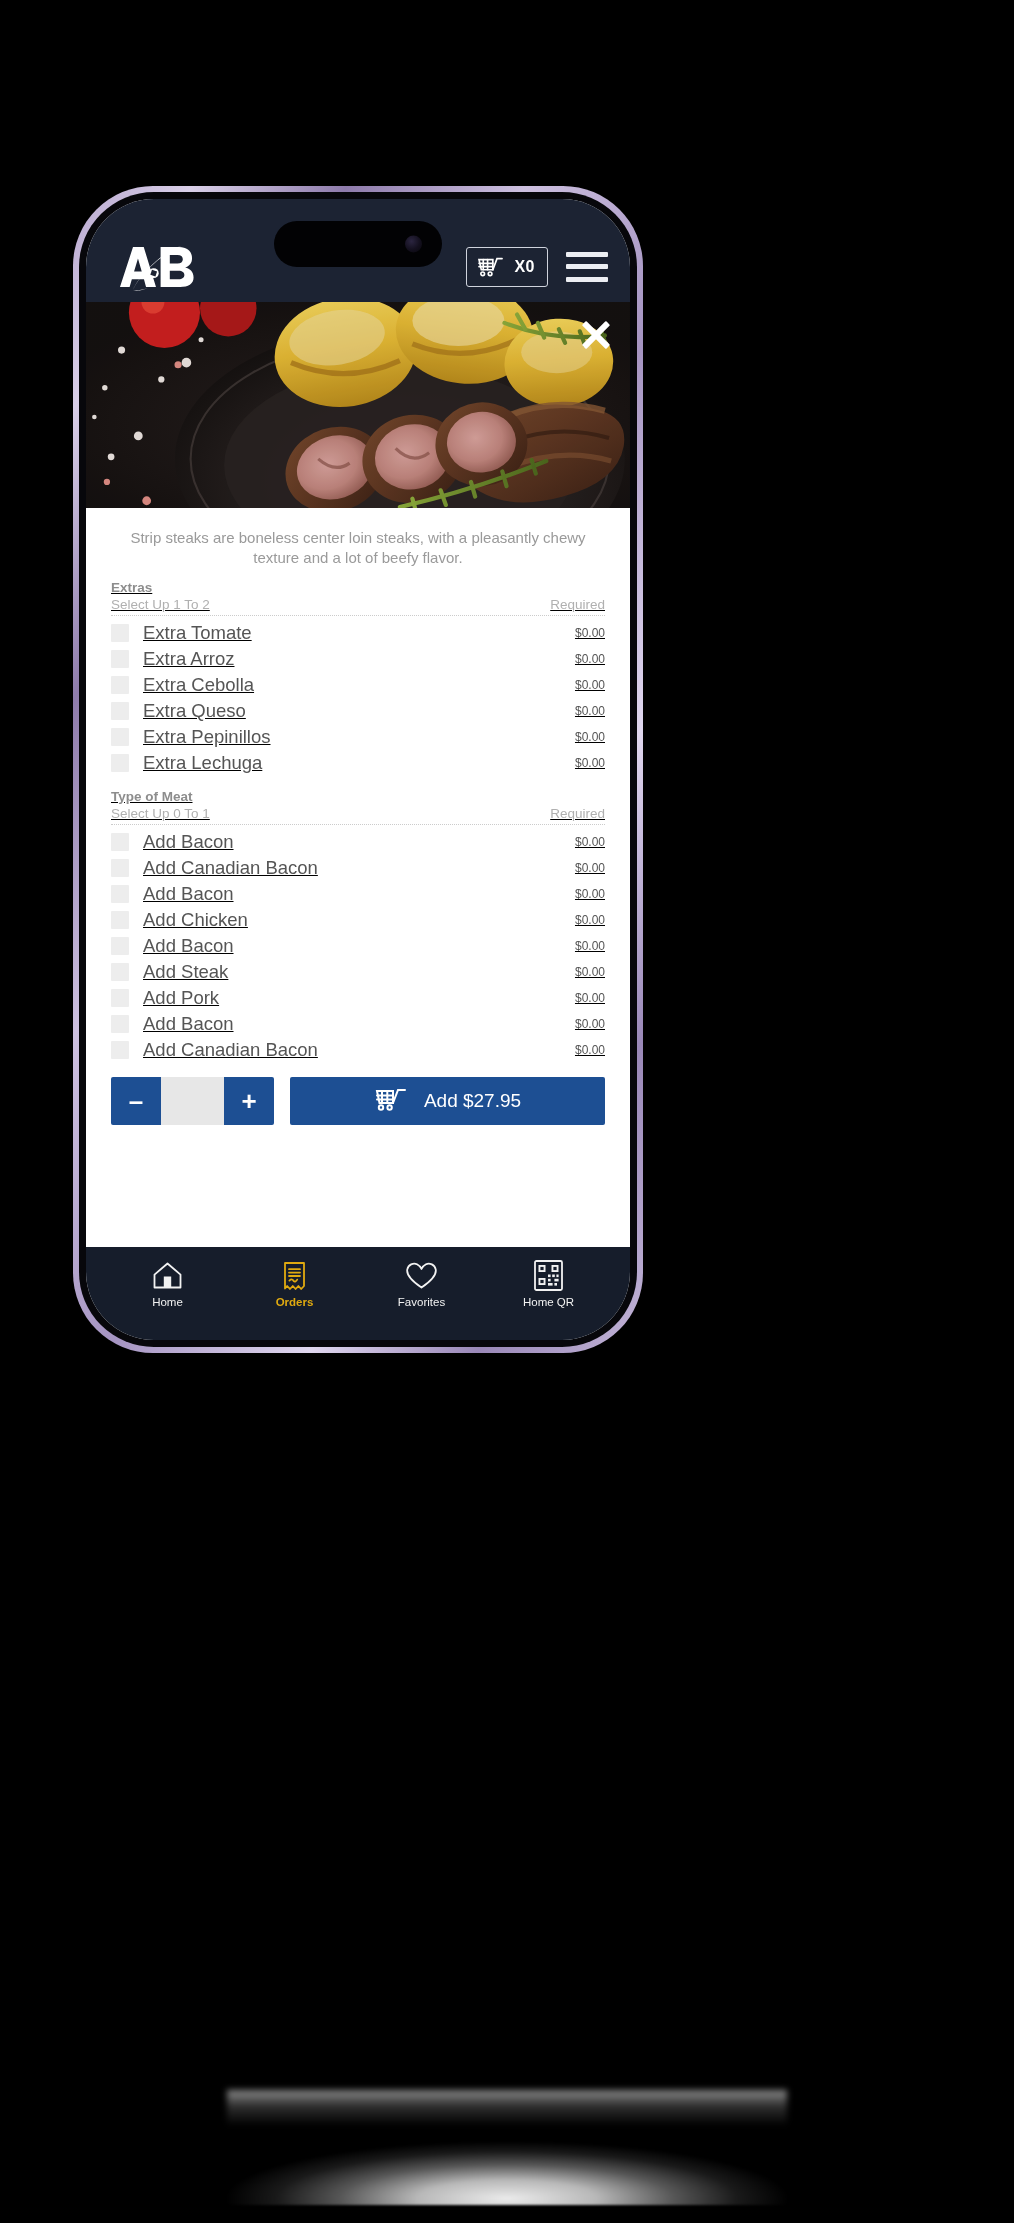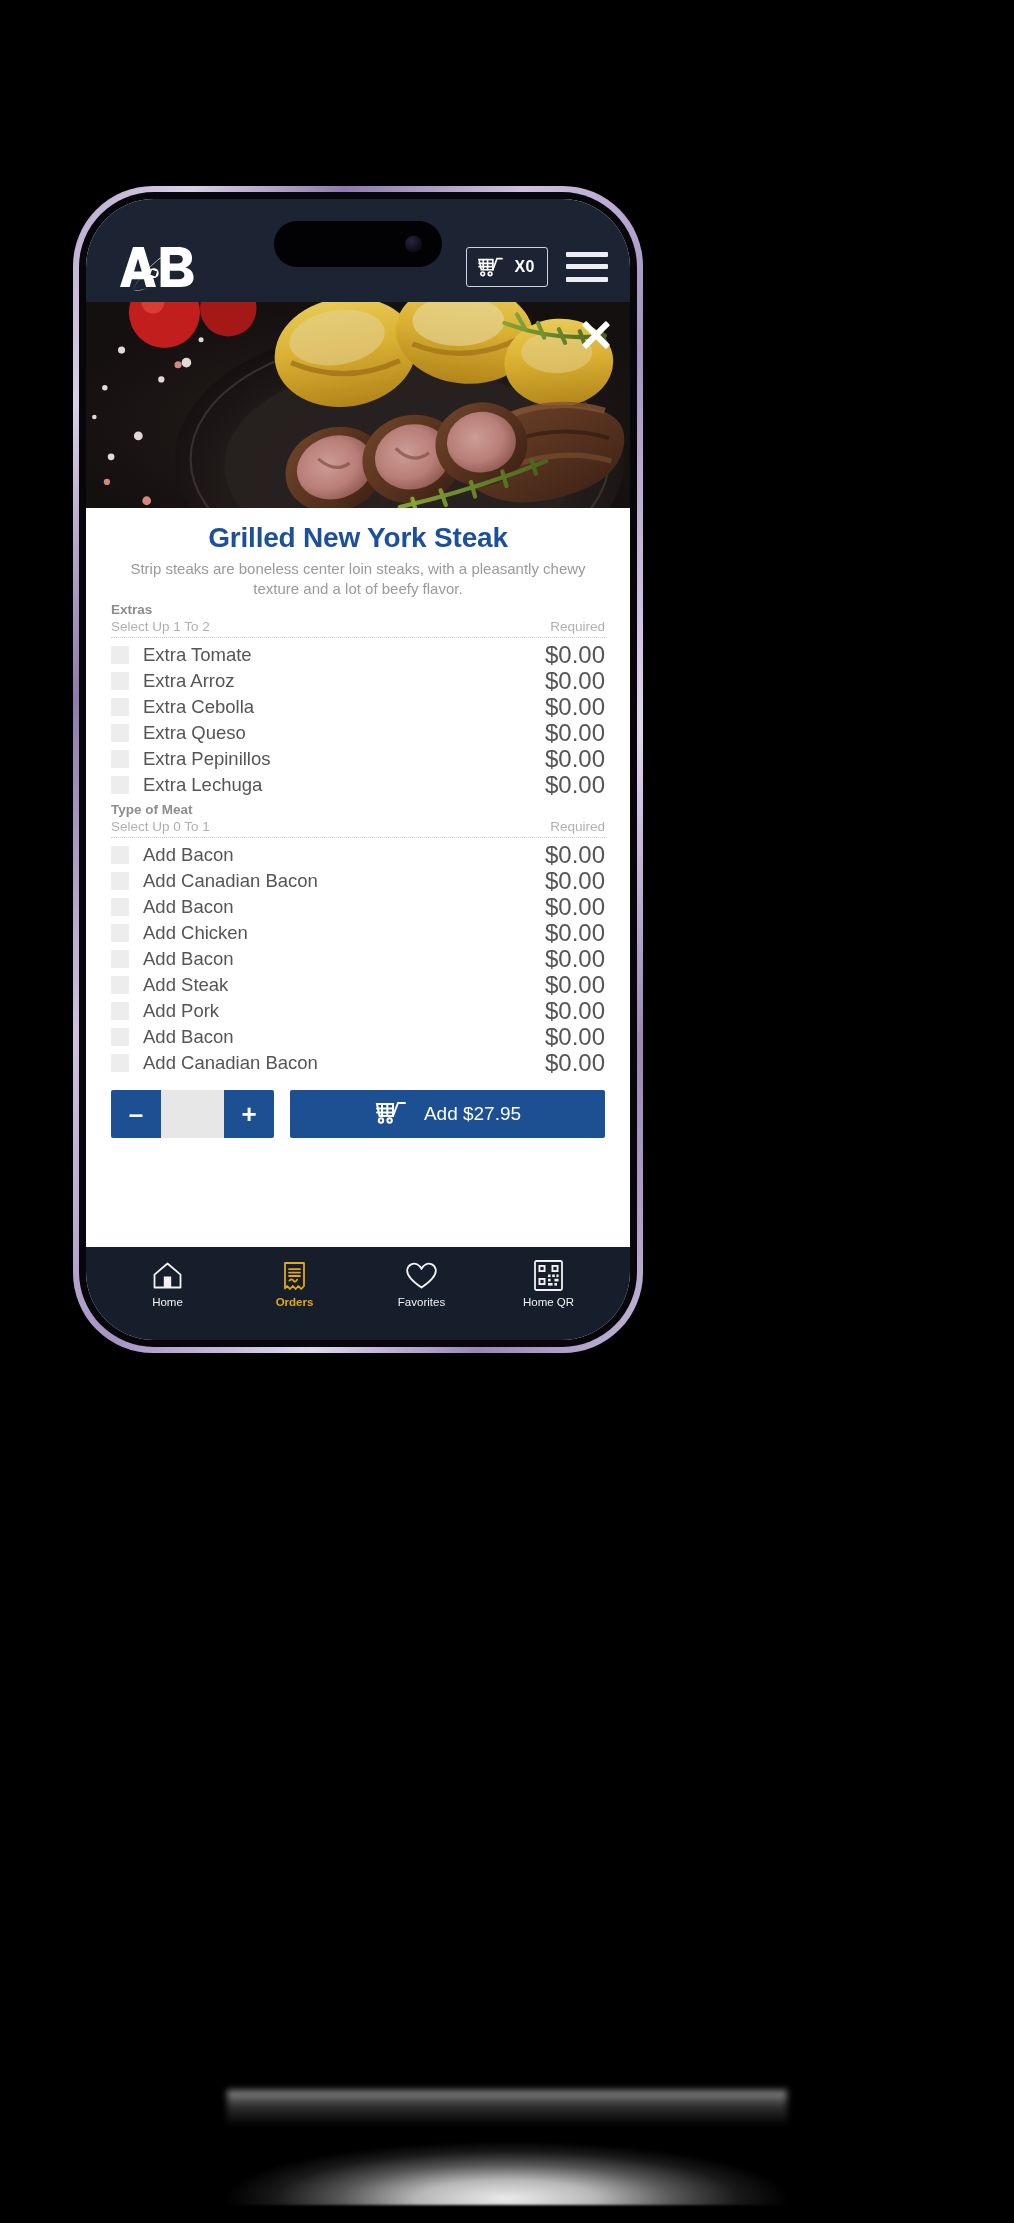--- a/index.html
+++ b/index.html
@@ -219,21 +219,21 @@
   }
   .item-desc {
     text-align: center;
     font-size: 15px;
     color: #9a9a9a;
     line-height: 1.3;
     margin-top: 6px;
     padding: 0 6px;
   }
 
-  .group { margin-top: 4px; }
+  .group { margin-top: 13px; text-decoration: underline; }
   .group-title {
     font-size: 13.5px;
     font-weight: bold;
     color: #8d8d8d;
     margin-bottom: 2px;
   }
   .group-meta {
     display: flex;
     justify-content: space-between;
     align-items: flex-end;
@@ -258,21 +258,21 @@
     border-radius: 1px;
   }
   .option-label {
     flex: 1 1 auto;
     font-size: 18.5px;
     color: #555555;
     white-space: nowrap;
   }
   .option-price {
     flex: 0 0 auto;
-    font-size: 24px;
+    font-size: 12px;
     color: #555555;
     text-align: right;
     min-width: 78px;
   }
   .opts-meat .option-price { min-width: 74px; }
 
   .special-request {
     margin-top: 10px;
     width: 100%;
     height: 70px;
@@ -517,21 +517,20 @@
               </g>
 
               <rect width="520" height="206" fill="#000000" opacity="0.06"></rect>
             </svg>
 
             <div class="close-x"></div>
           </div>
 
           <div class="detail">
 
-            <div class="item-title">Grilled New York Steak</div>
             <div class="item-desc">Strip steaks are boneless center loin steaks, with a pleasantly chewy texture and a lot of beefy flavor.</div>
 
             <div class="group">
               <div class="group-title">Extras</div>
               <div class="group-meta">
                 <span>Select Up 1 To 2</span>
                 <span>Required</span>
               </div>
               <div class="options opts-extras">
                 <div class="option-row">

